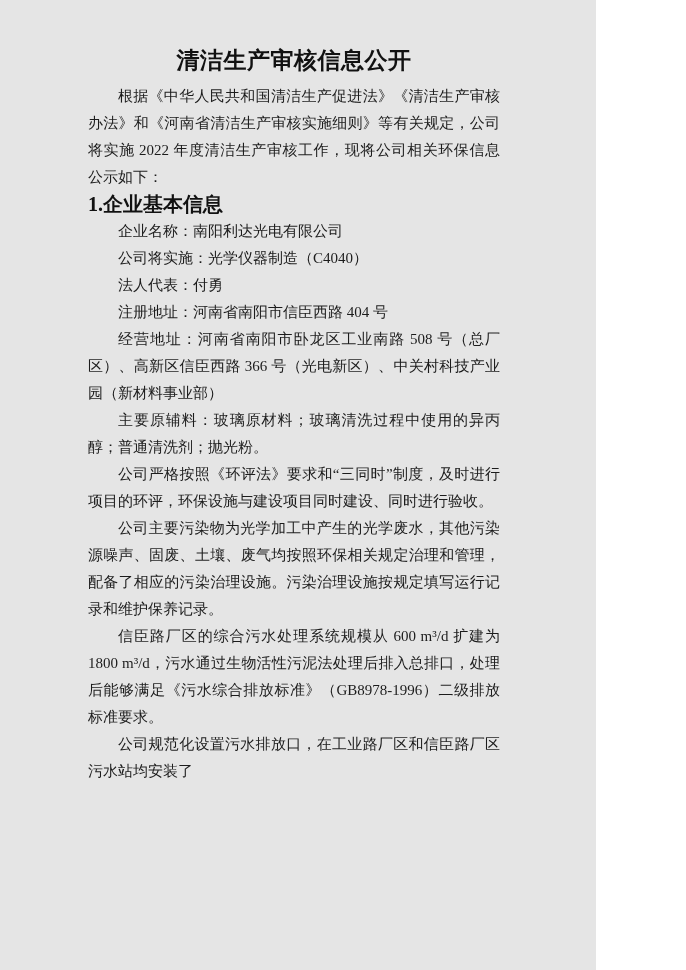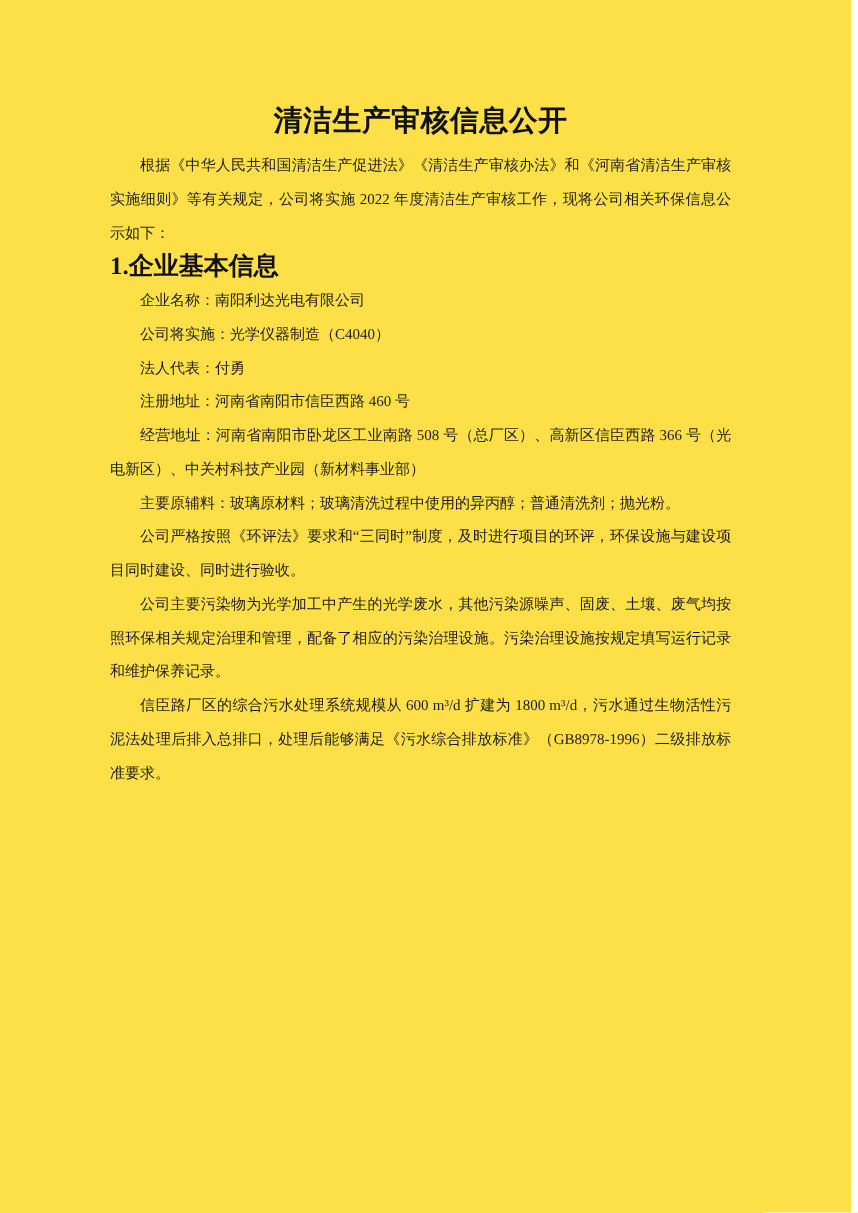--- a/index.html
+++ b/index.html
@@ -2,41 +2,41 @@
 <html><head>
 <meta charset="utf-8">
 <style>
   html, body {
     margin: 0;
     padding: 0;
     background: #ffffff;
   }
   .page {
     position: relative;
-    width: 681px;
+    width: 596px;
     height: 970px;
-    background: #fde047;
+    background: #e5e5e5;
     box-sizing: border-box;
-    padding: 82px 96px 0 88px;
+    padding: 46px 96px 0 88px;
     font-family: "Liberation Serif", "DejaVu Serif", serif;
     color: #1c1c1c;
     overflow: hidden;
   }
   .doc-title {
     margin: 0 0 7px 0;
     font-size: 23px;
     line-height: 30px;
     font-weight: bold;
     text-align: center;
     color: #111111;
     letter-spacing: 0.5px;
   }
   .body-text p {
     margin: 0;
-    font-size: 12px;
+    font-size: 15px;
     line-height: 27px;
     text-align: justify;
     text-indent: 2em;
   }
   .body-text p.no-justify-last {
     text-align-last: left;
   }
   .section-heading {
     margin: 0;
     font-size: 20px;
@@ -55,23 +55,24 @@
 
   <div class="body-text">
 
     <p>根据《中华人民共和国清洁生产促进法》《清洁生产审核办法》和《河南省清洁生产审核实施细则》等有关规定，公司将实施 2022 年度清洁生产审核工作，现将公司相关环保信息公示如下：</p>
 
     <h2 class="section-heading">1.企业基本信息</h2>
 
     <p>企业名称：南阳利达光电有限公司</p>
     <p>公司将实施：光学仪器制造（C4040）</p>
     <p>法人代表：付勇</p>
-    <p>注册地址：河南省南阳市信臣西路 460 号</p>
+    <p>注册地址：河南省南阳市信臣西路 404 号</p>
     <p>经营地址：河南省南阳市卧龙区工业南路 508 号（总厂区）、高新区信臣西路 366 号（光电新区）、中关村科技产业园（新材料事业部）</p>
     <p>主要原辅料：玻璃原材料；玻璃清洗过程中使用的异丙醇；普通清洗剂；抛光粉。</p>
 
 
     <p>公司严格按照《环评法》要求和“三同时”制度，及时进行项目的环评，环保设施与建设项目同时建设、同时进行验收。</p>
     <p>公司主要污染物为光学加工中产生的光学废水，其他污染源噪声、固废、土壤、废气均按照环保相关规定治理和管理，配备了相应的污染治理设施。污染治理设施按规定填写运行记录和维护保养记录。</p>
     <p>信臣路厂区的综合污水处理系统规模从 600 m³/d 扩建为 1800 m³/d，污水通过生物活性污泥法处理后排入总排口，处理后能够满足《污水综合排放标准》（GB8978-1996）二级排放标准要求。</p>
+    <p class="no-justify-last">公司规范化设置污水排放口，在工业路厂区和信臣路厂区污水站均安装了</p>
 
   </div>
 </div>
 
 </body></html>

